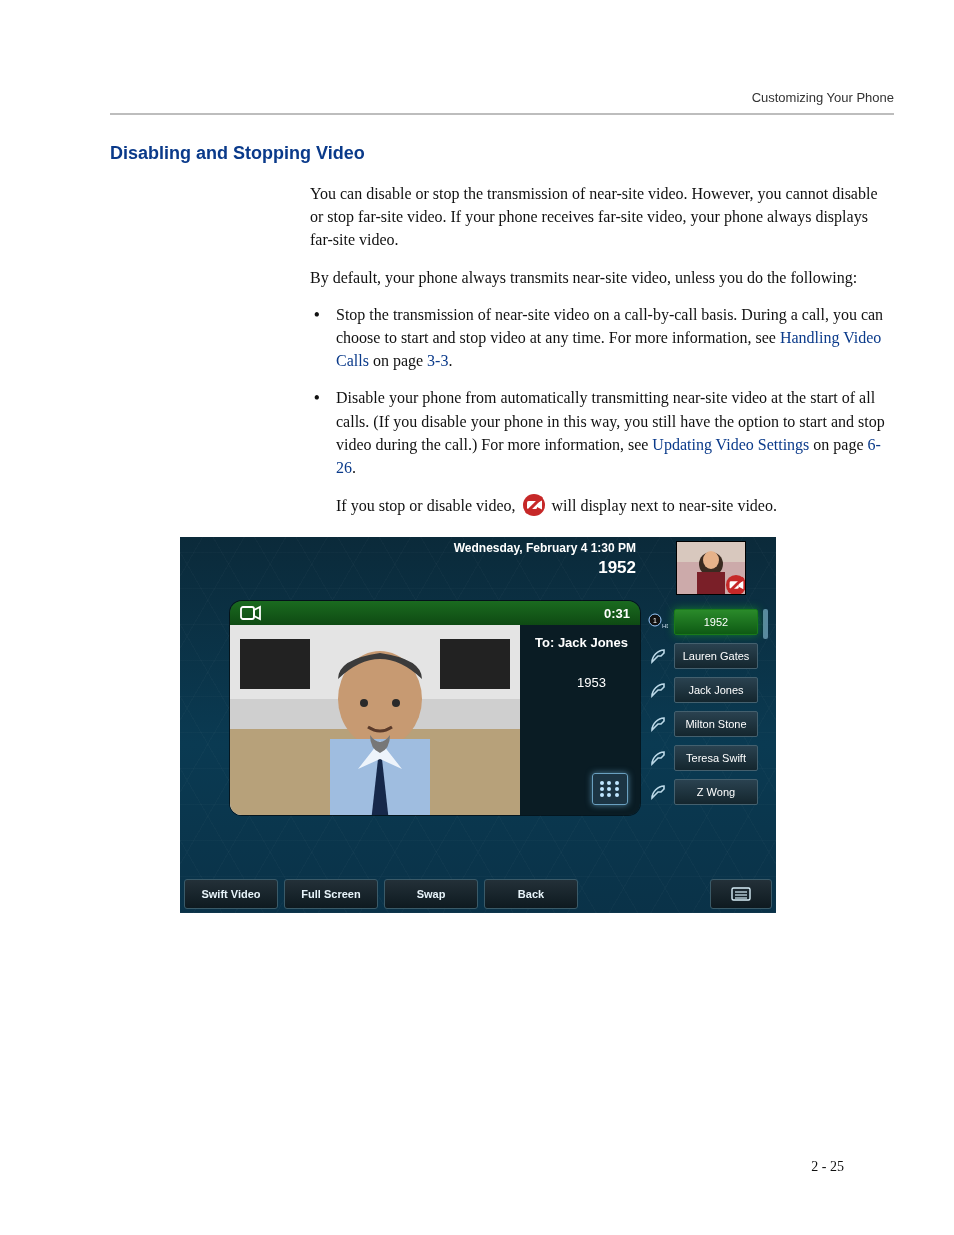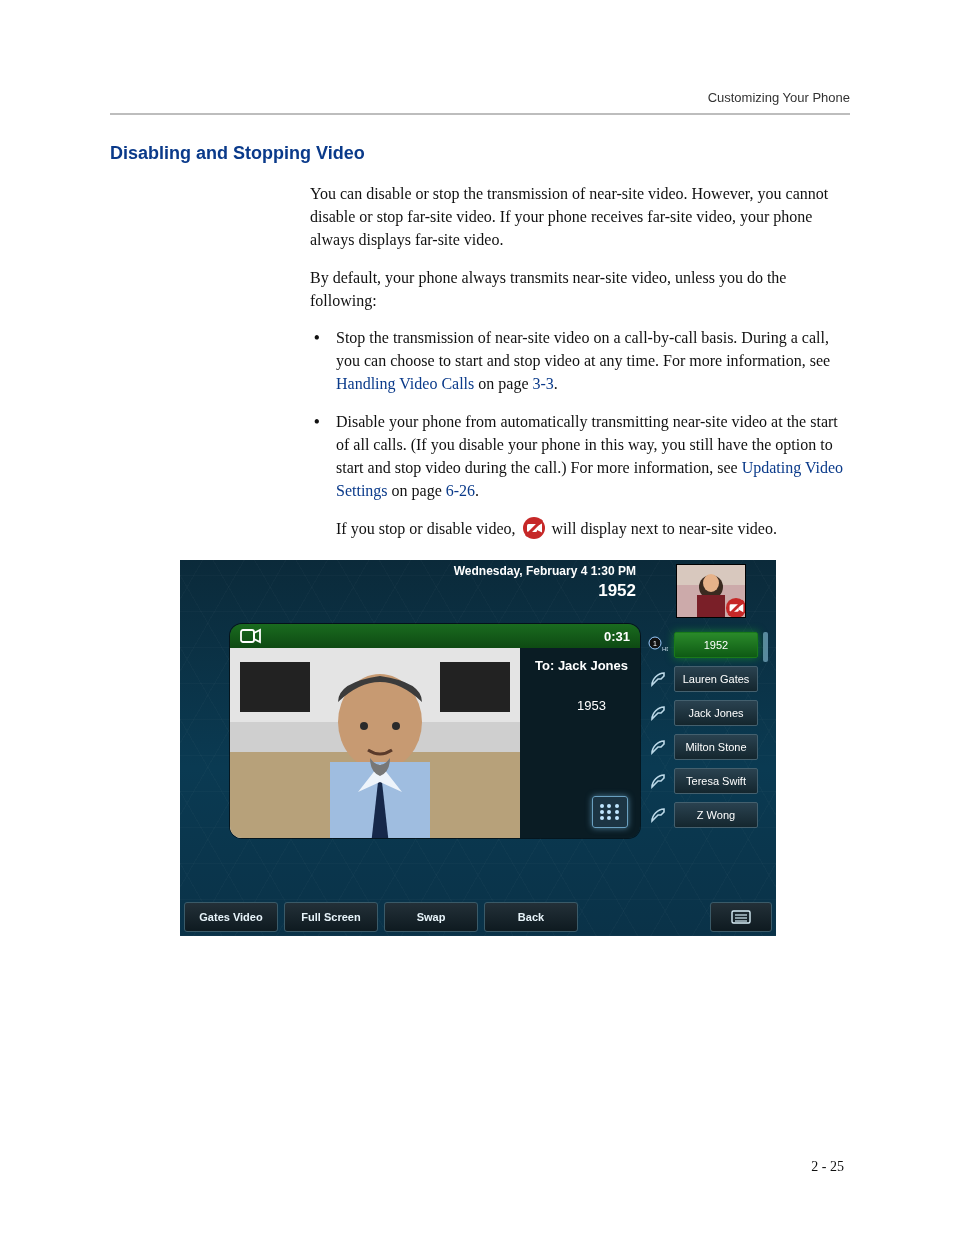--- a/index.html
+++ b/index.html
@@ -7,21 +7,21 @@
     padding: 0;
     background: #fff;
     font-family: "Book Antiqua", Palatino, "Palatino Linotype", Georgia, serif;
     color: #111;
     width: 954px;
   }
   .page {
     width: 954px;
     min-height: 1235px;
     box-sizing: border-box;
-    padding: 90px 104px 40px 110px;
+    padding: 90px 60px 40px 110px;
     position: relative;
   }
   .running-head {
     text-align: right;
     font-family: "Futura", "Trebuchet MS", Arial, sans-serif;
     font-size: 13px;
     color: #333;
     margin-bottom: 8px;
   }
   .rule {
@@ -392,21 +392,21 @@
         <span class="ico">
             <svg width="18" height="18" viewBox="0 0 18 18">
               <path d="M3 15 C3 9 9 3 15 3 L15 6 L12 9 L9 9 L6 12 Z" fill="none" stroke="#bcd9e8" stroke-width="1.6"></path>
             </svg>
           </span>
         <div class="contact-pill">Z Wong</div>
       </div>
     </div>
 
     <div class="softkeys">
-      <div class="softkey">Gates Video</div>
+      <div class="softkey">Swift Video</div>
       <div class="softkey">Full Screen</div>
       <div class="softkey">Swap</div>
       <div class="softkey">Back</div>
       <div class="softbar-spacer"></div>
       <div class="softbar-right">
         <svg width="22" height="16" viewBox="0 0 22 16">
           <rect x="2" y="2" width="18" height="12" rx="1.5" fill="none" stroke="#d8eef8" stroke-width="1.4"></rect>
           <line x1="5" y1="6" x2="17" y2="6" stroke="#d8eef8" stroke-width="1.2"></line>
           <line x1="5" y1="9" x2="17" y2="9" stroke="#d8eef8" stroke-width="1.2"></line>
           <line x1="5" y1="12" x2="17" y2="12" stroke="#d8eef8" stroke-width="1.2"></line>

